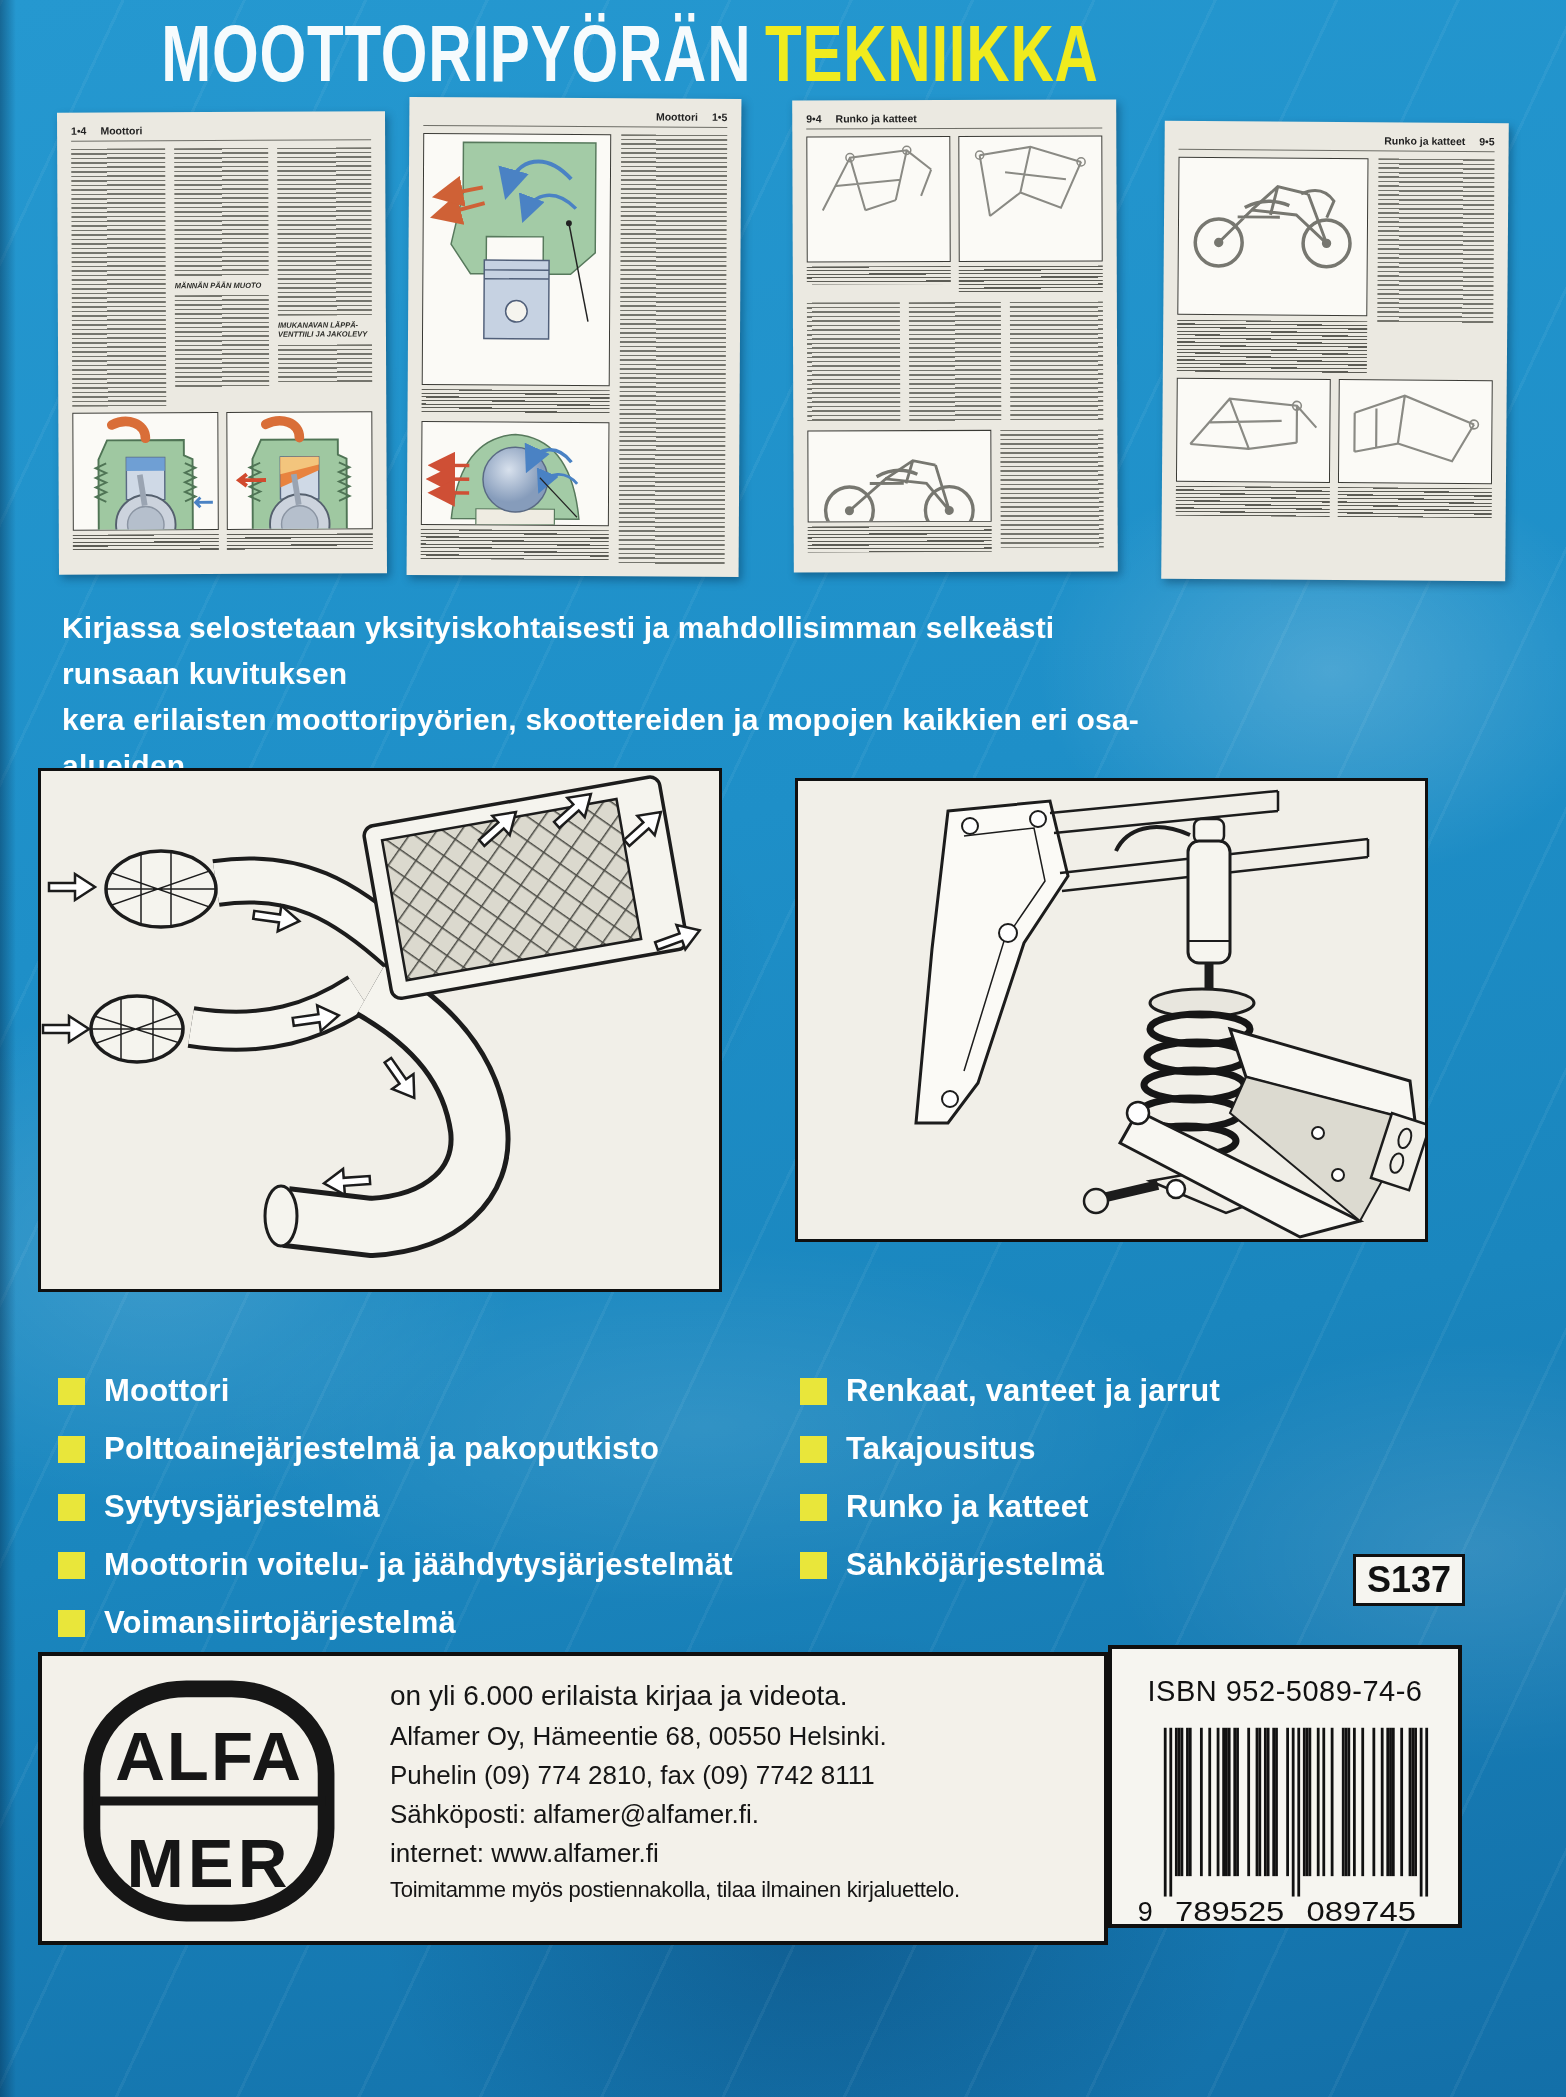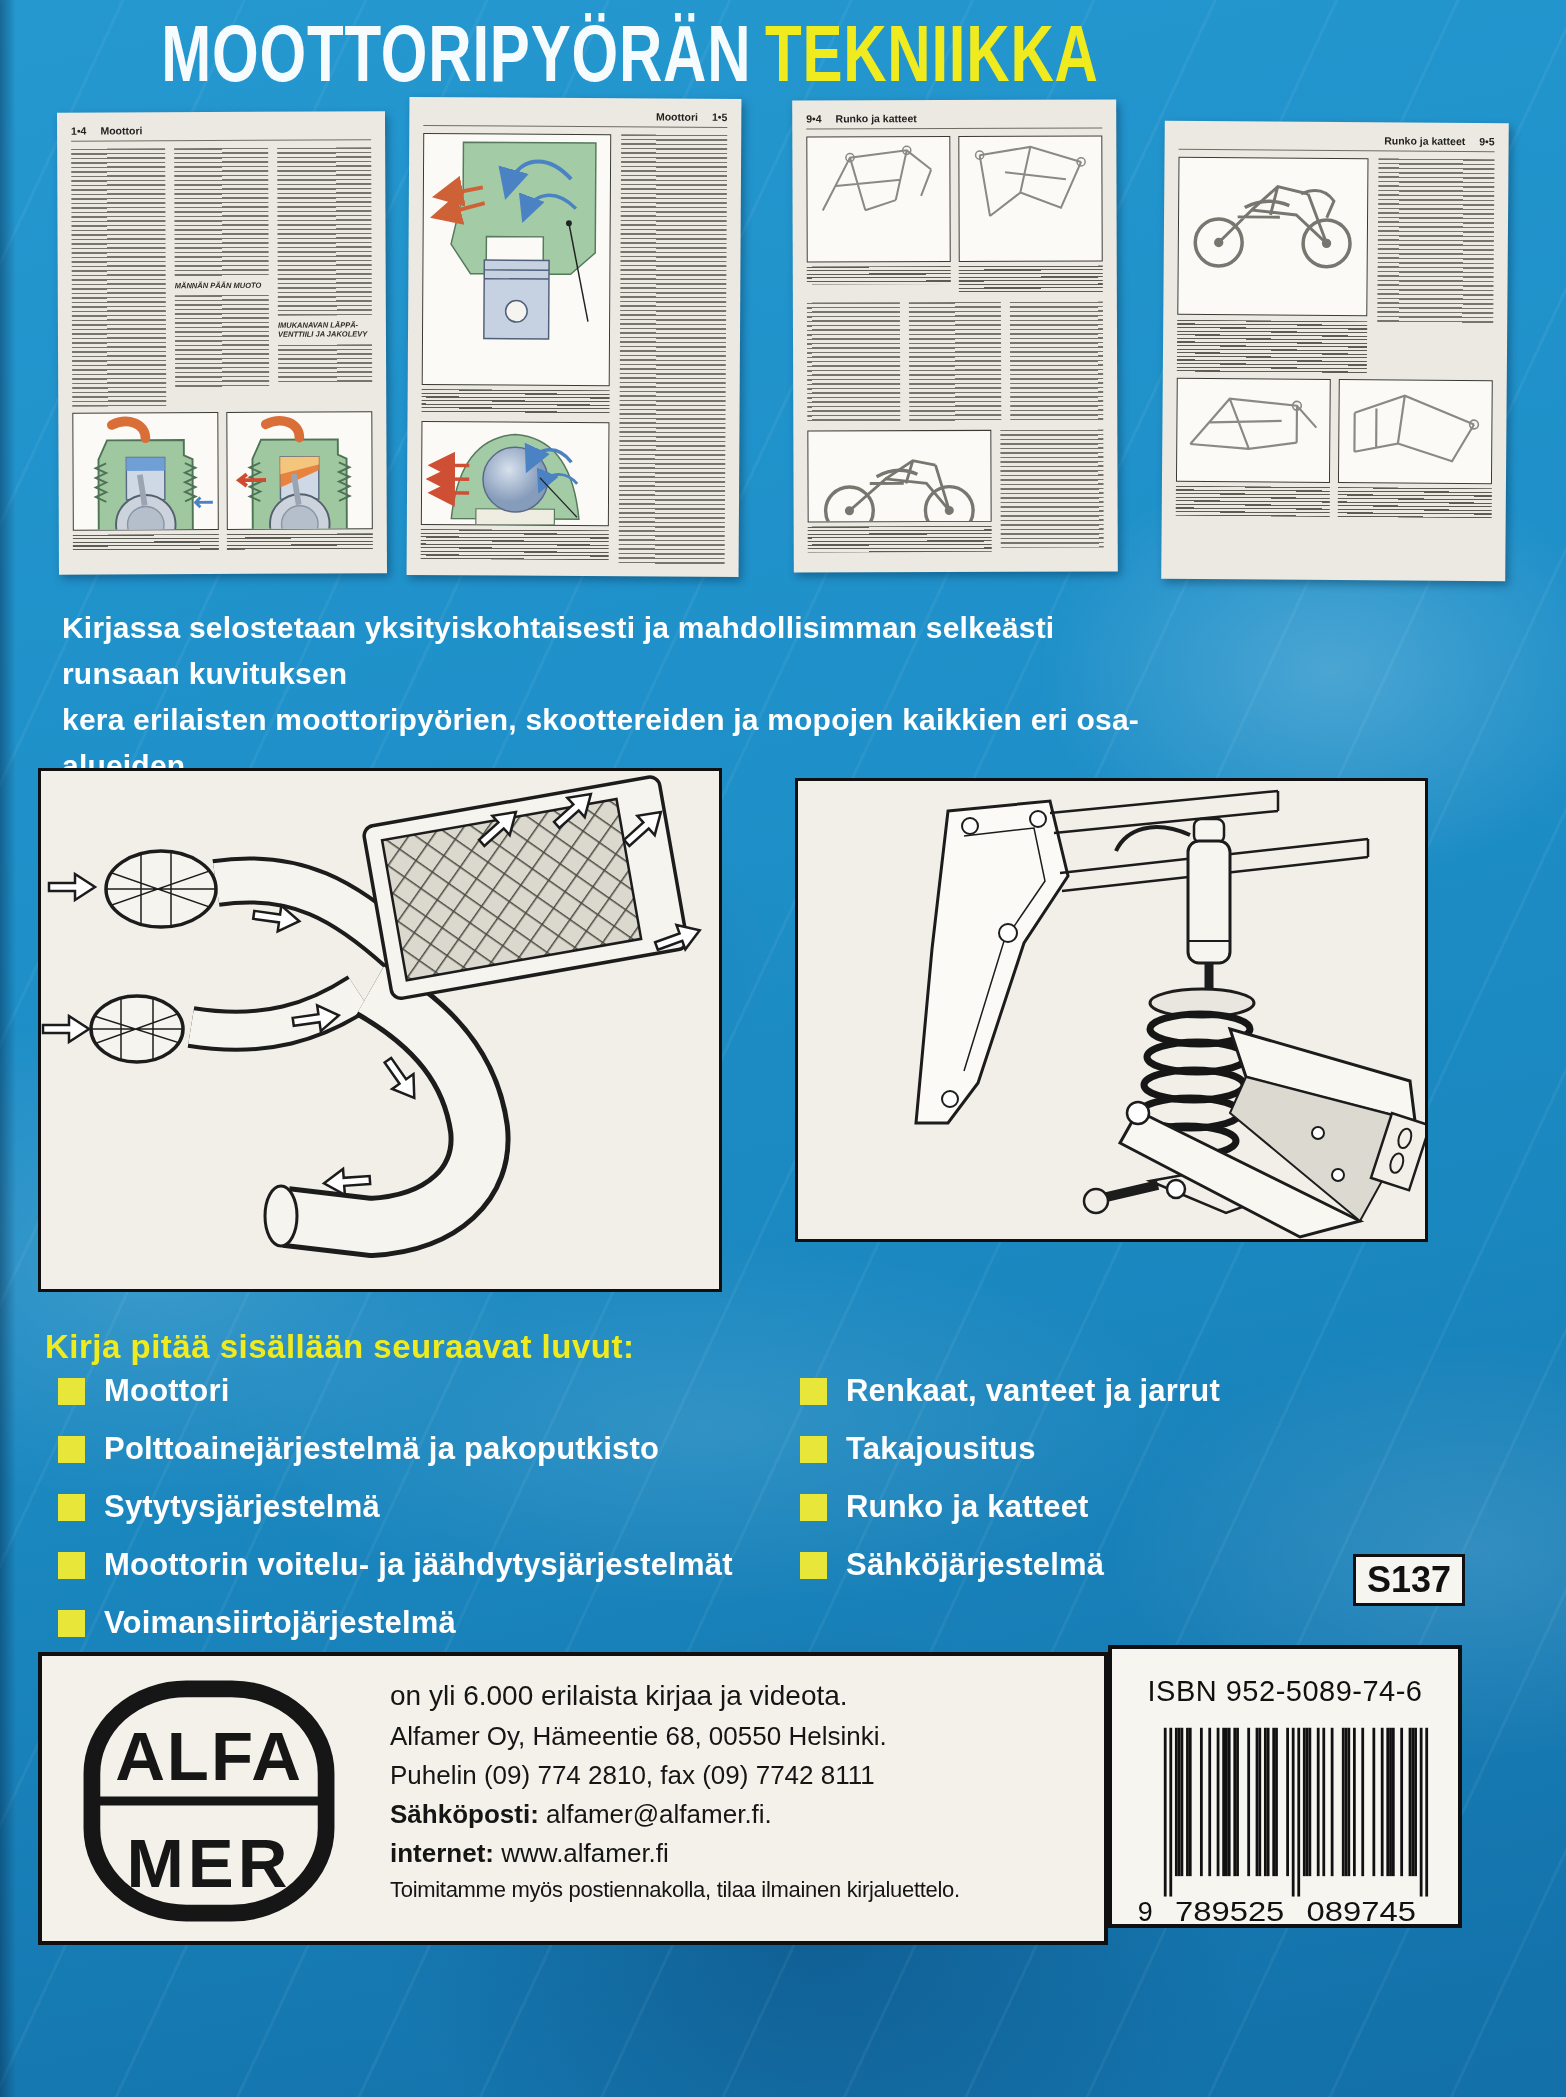--- a/index.html
+++ b/index.html
@@ -76,21 +76,21 @@
 
   
   .pubbox{position:absolute;left:38px;top:1652px;width:1070px;height:293px;background:#f3f1ea;
           border:4px solid #101010;}
   .logo{position:absolute;left:38px;top:22px;width:258px;height:246px;}
   .pubtext{position:absolute;left:348px;top:24px;color:#151515;}
   .pl{white-space:nowrap;}
   .pl1{font-size:28px;font-weight:bold;margin-bottom:8px;}
   .pl2{font-size:28px;margin-bottom:9px;}
   .pl3,.pl4,.pl5,.pl6{font-size:26px;margin-bottom:8px;}
-  .pl b{font-weight:bold;}
+  .pl b{font-weight:normal;}
   .pl7{font-size:22px;letter-spacing:-.3px;margin-top:3px;}
 
   
   .isbnbox{position:absolute;left:1108px;top:1645px;width:354px;height:283px;background:#f6f5f0;
            border:4px solid #101010;}
   .isbn-label{position:absolute;left:0;top:26px;width:100%;text-align:center;
               font-size:29px;color:#111;letter-spacing:.5px;}
   .barcode{position:absolute;left:24px;top:72px;width:306px;height:212px;}
 </style>
 </head>
@@ -435,21 +435,20 @@
       <circle cx="520" cy="352" r="6" fill="#fff" stroke="#1c1c1c" stroke-width="2"></circle>
       <circle cx="540" cy="394" r="6" fill="#fff" stroke="#1c1c1c" stroke-width="2"></circle>
       <g transform="rotate(18 600 372)">
         <rect x="582" y="336" width="40" height="68" fill="#f1efe8" stroke="#1c1c1c" stroke-width="2.5"></rect>
         <ellipse cx="602" cy="356" rx="6" ry="10" fill="none" stroke="#1c1c1c" stroke-width="2"></ellipse>
         <ellipse cx="602" cy="382" rx="6" ry="10" fill="none" stroke="#1c1c1c" stroke-width="2"></ellipse>
       </g>
     </svg>
   </div>
 
-  <div class="ch-heading">Kirja pitää sisällään seuraavat luvut:</div>
 
   <ul class="ch-col c1">
     <li>
         <span class="bullet"></span>
         <span class="ch-label">Moottori</span>
       </li>
     <li>
         <span class="bullet"></span>
         <span class="ch-label">Polttoainejärjestelmä ja pakoputkisto</span>
       </li>

